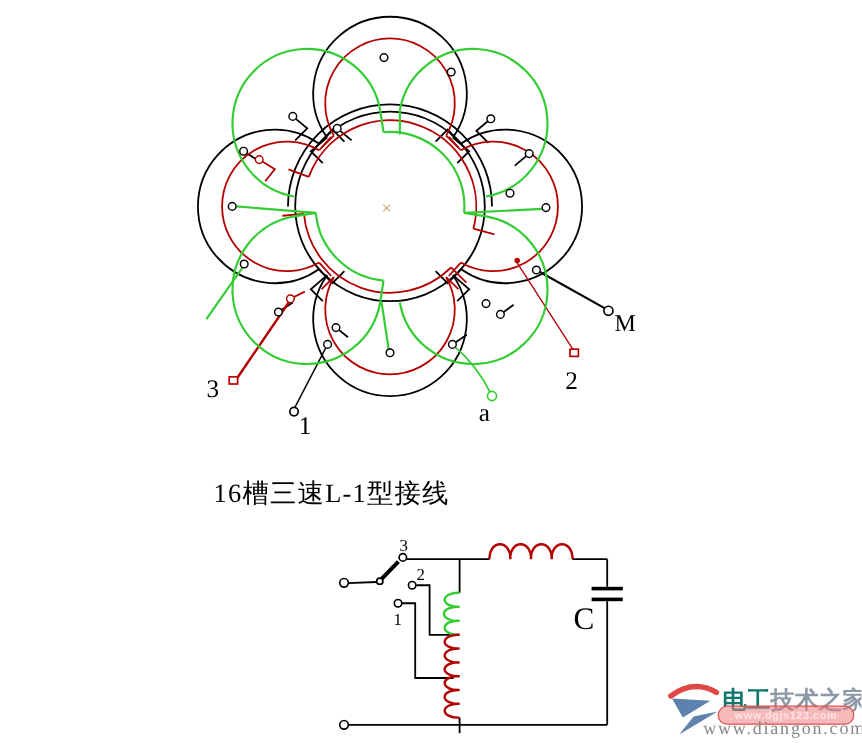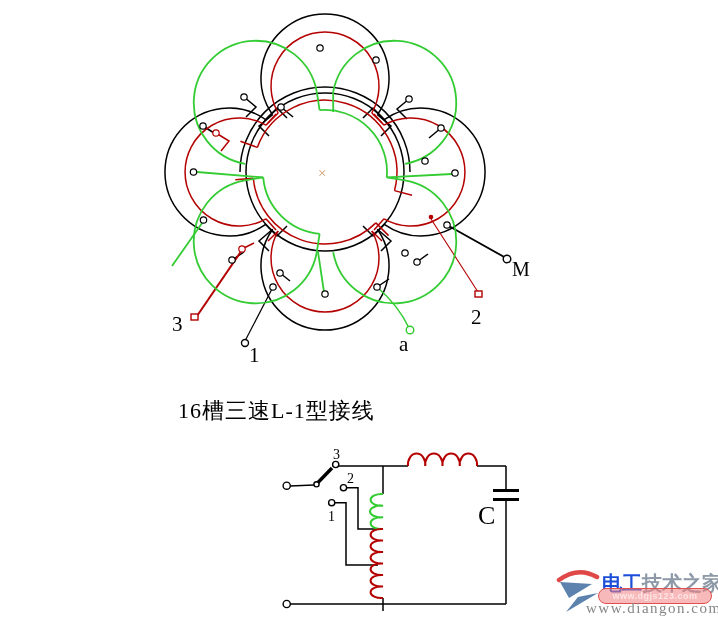--- a/index.html
+++ b/index.html
@@ -10,21 +10,21 @@
   .canvas svg{position:absolute;left:0;top:0;}
   .diagram-title{
     position:absolute;left:178px;top:396px;
     font-size:22px;color:#000;letter-spacing:1px;white-space:nowrap;
   }
   .watermark{position:absolute;left:552px;top:564px;width:166px;height:60px;}
   .wm-name{
     position:absolute;left:50px;top:6px;font-size:20px;font-weight:bold;white-space:nowrap;
     font-family:"Liberation Sans", sans-serif;
   }
-  .wm-name .red{color:#1d4ed8;}
+  .wm-name .red{color:#0f766e;}
   .wm-name .grey{color:#8d99a6;}
   .wm-band{
     position:absolute;left:46px;top:24px;width:112px;height:14px;
     background:rgba(240,128,128,0.55);border:1px solid #e05050;border-radius:8px;
     font-family:"Liberation Sans", sans-serif;font-size:9px;font-weight:bold;color:#ffe6e6;
     text-align:center;line-height:14px;letter-spacing:0.5px;
   }
   .wm-url{
     position:absolute;left:34px;top:36px;font-size:15px;color:#868686;
     letter-spacing:1.5px;white-space:nowrap;

